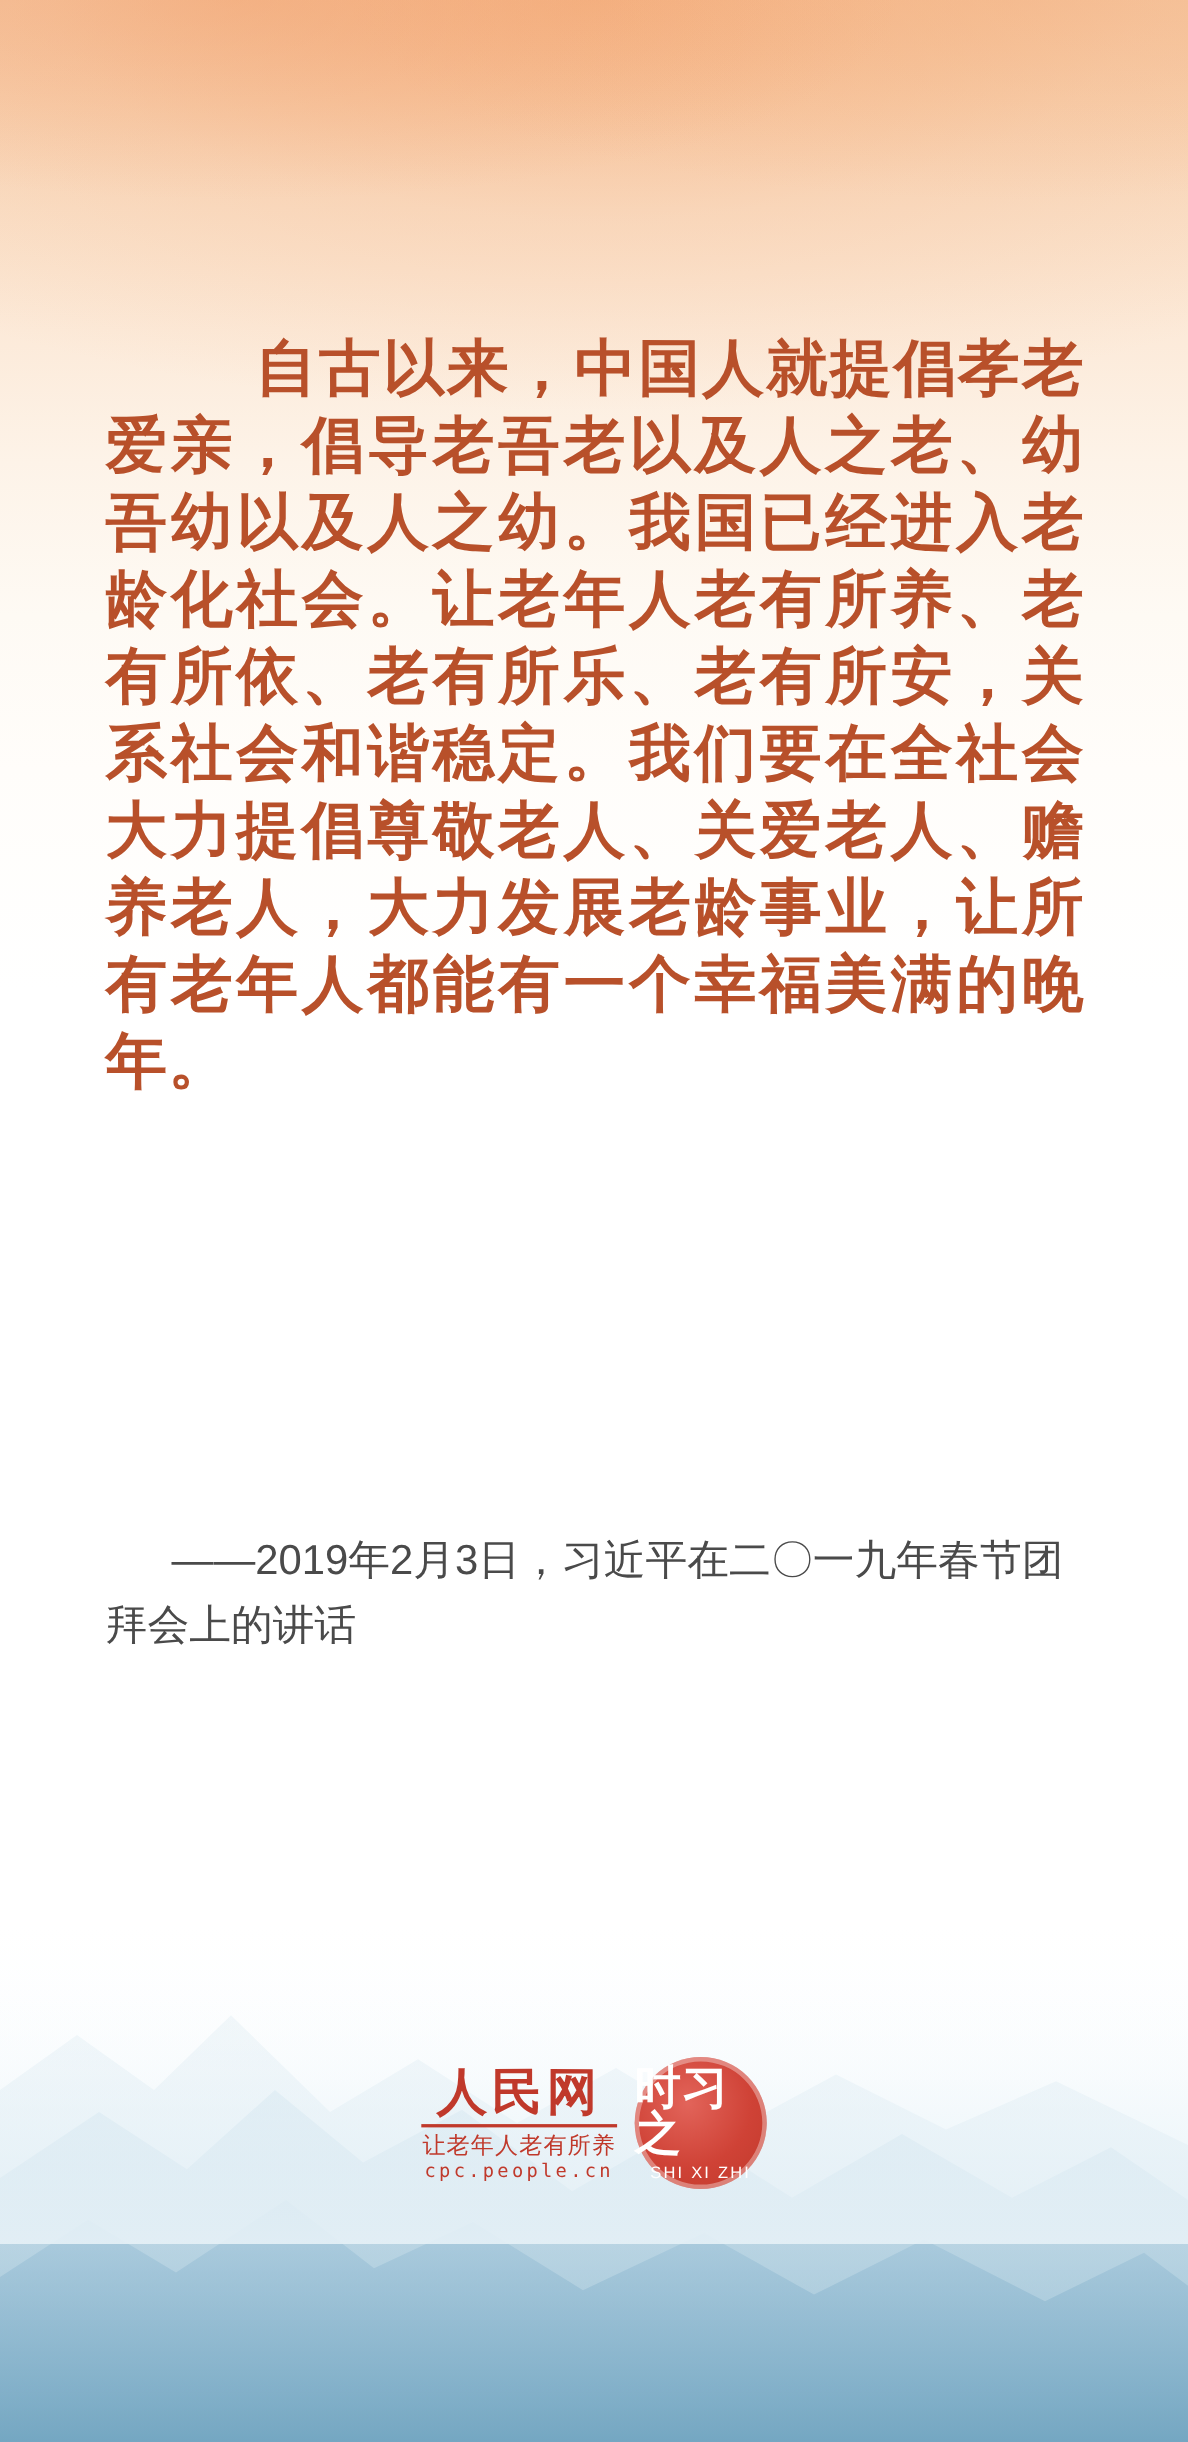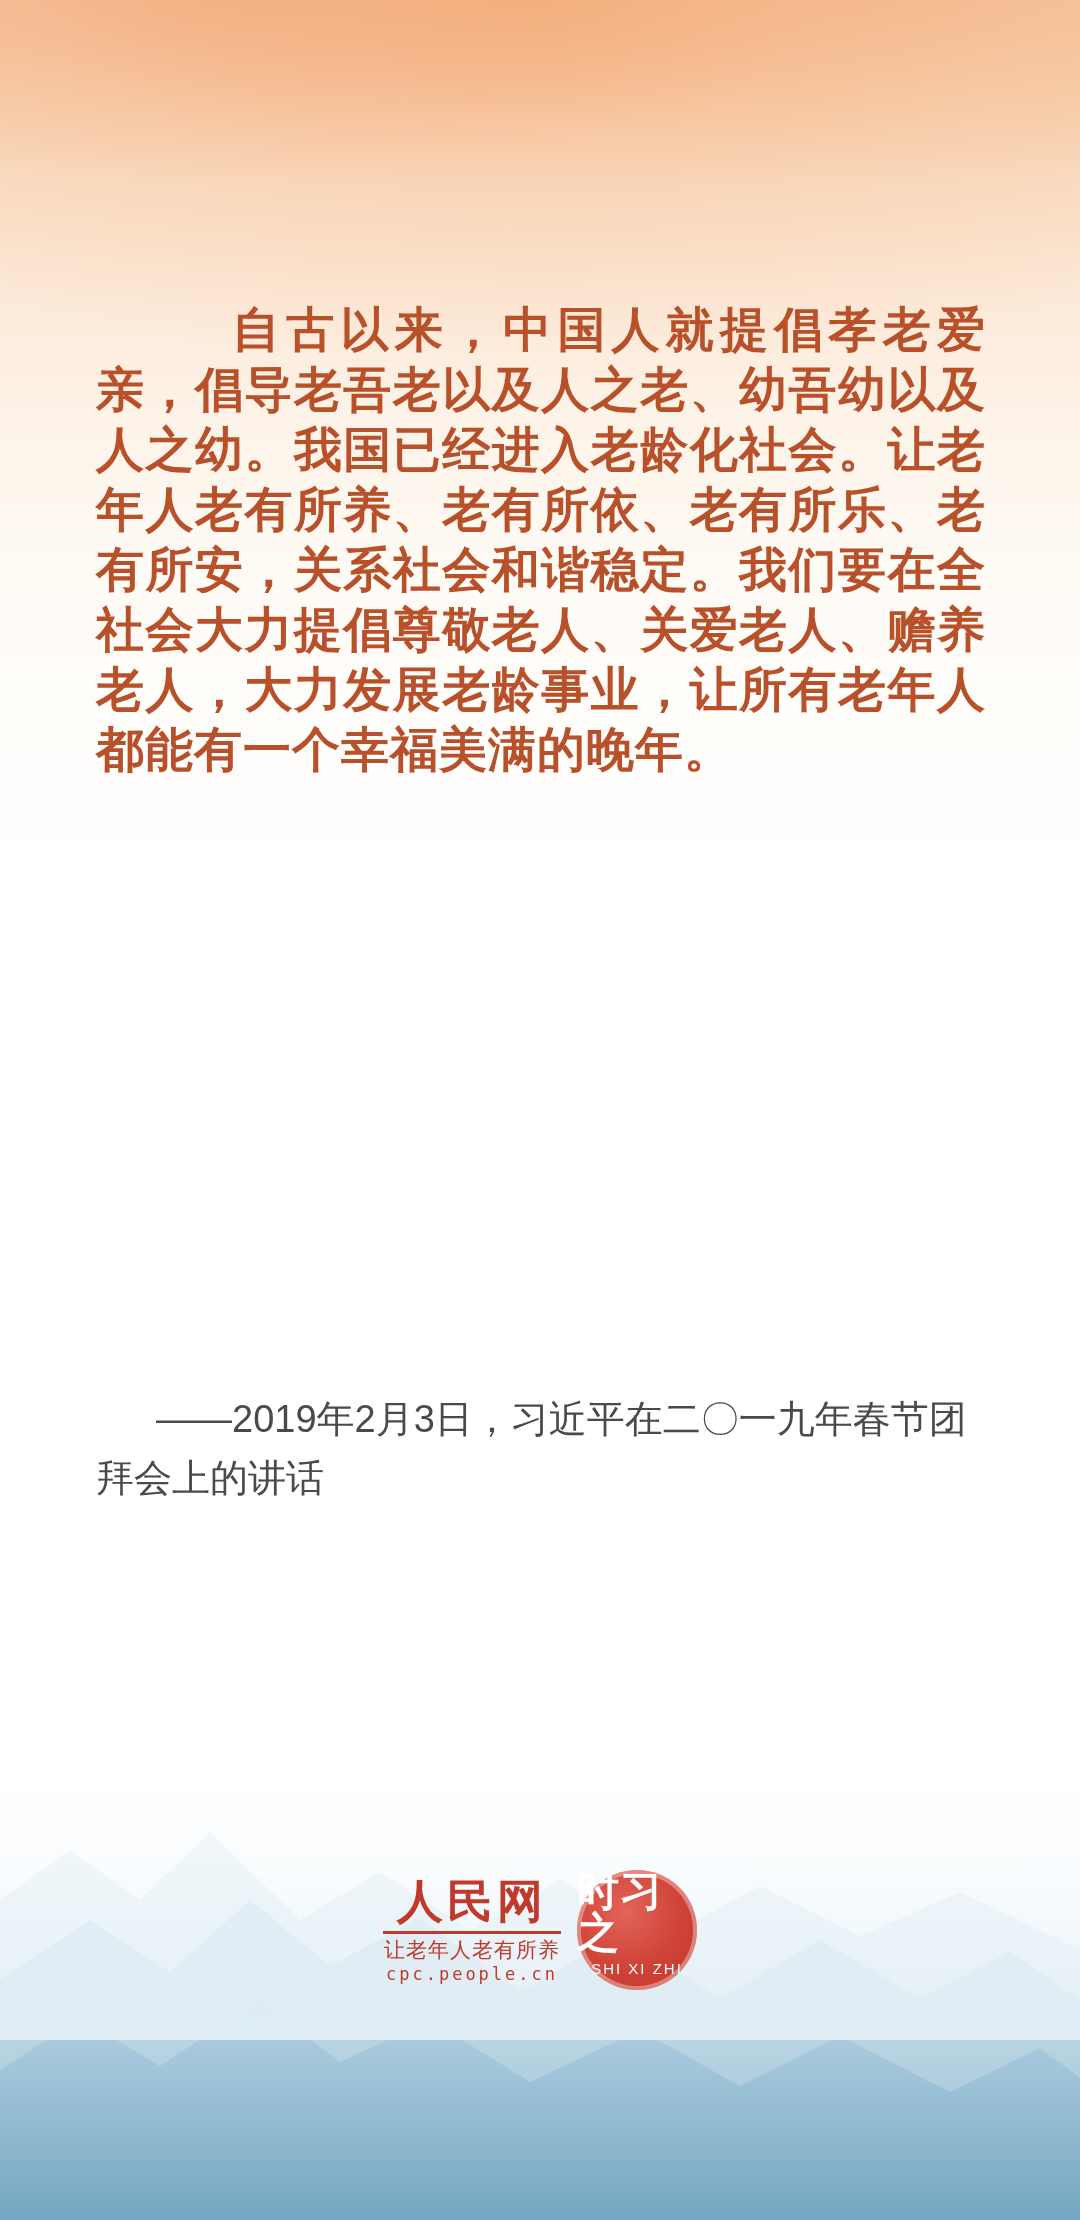--- a/index.html
+++ b/index.html
@@ -70,21 +70,21 @@
     width: 1080px;
     height: 2220px;
   }
 
   .quote {
     position: absolute;
     left: 96px;
     top: 300px;
     width: 890px;
     color: #b8502a;
-    font-size: 48px;
+    font-size: 56px;
     line-height: 1.25;
     font-weight: 700;
     letter-spacing: 1px;
     text-indent: 136px;
     text-align: justify;
     text-justify: inter-ideograph;
     font-family: Liberation Sans, sans-serif;
   }
 
   .attribution {
@@ -146,21 +146,21 @@
 
   .seal {
     position: relative;
     width: 120px;
     height: 120px;
     border-radius: 50%;
     background: radial-gradient(circle at 40% 35%, #e2645a 0%, #cf4236 55%, #c0392b 100%);
     display: flex;
     flex-direction: column;
     align-items: center;
-    justify-content: flex-start;
+    justify-content: center;
     box-shadow: inset 0 0 0 4px rgba(255,255,255,0.35);
   }
   .seal .seal-cn {
     font-size: 42px;
     font-weight: 700;
     color: #ffffff;
     letter-spacing: 1px;
     line-height: 1;
     font-family: "DejaVu Sans", "Liberation Sans", sans-serif;
   }

